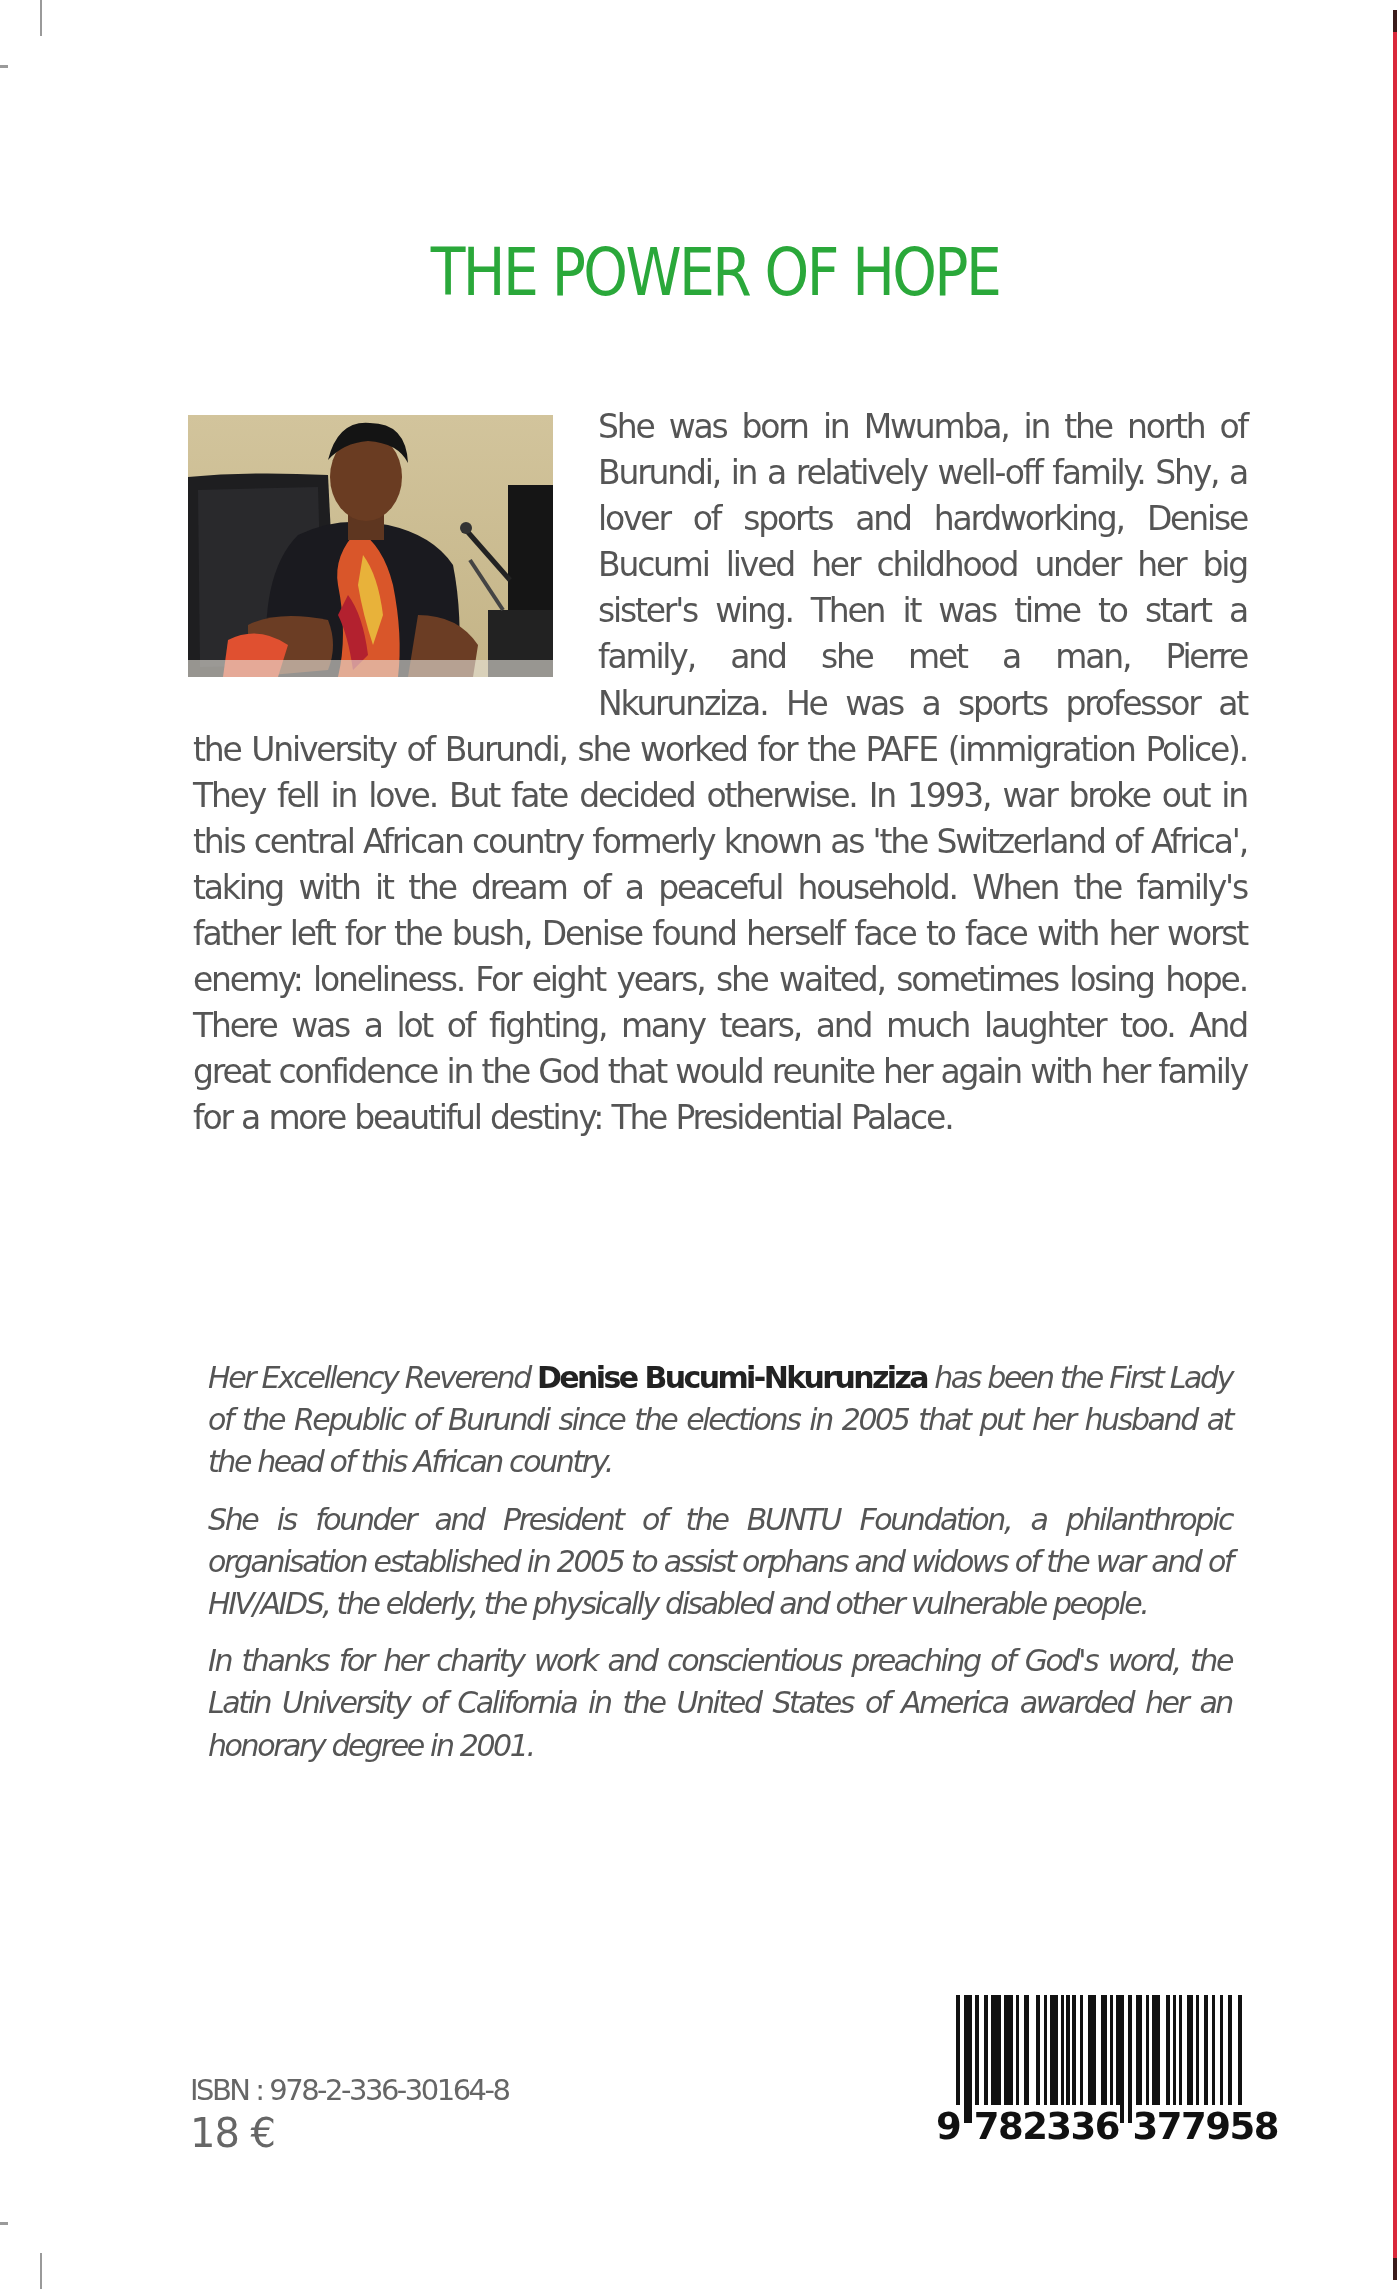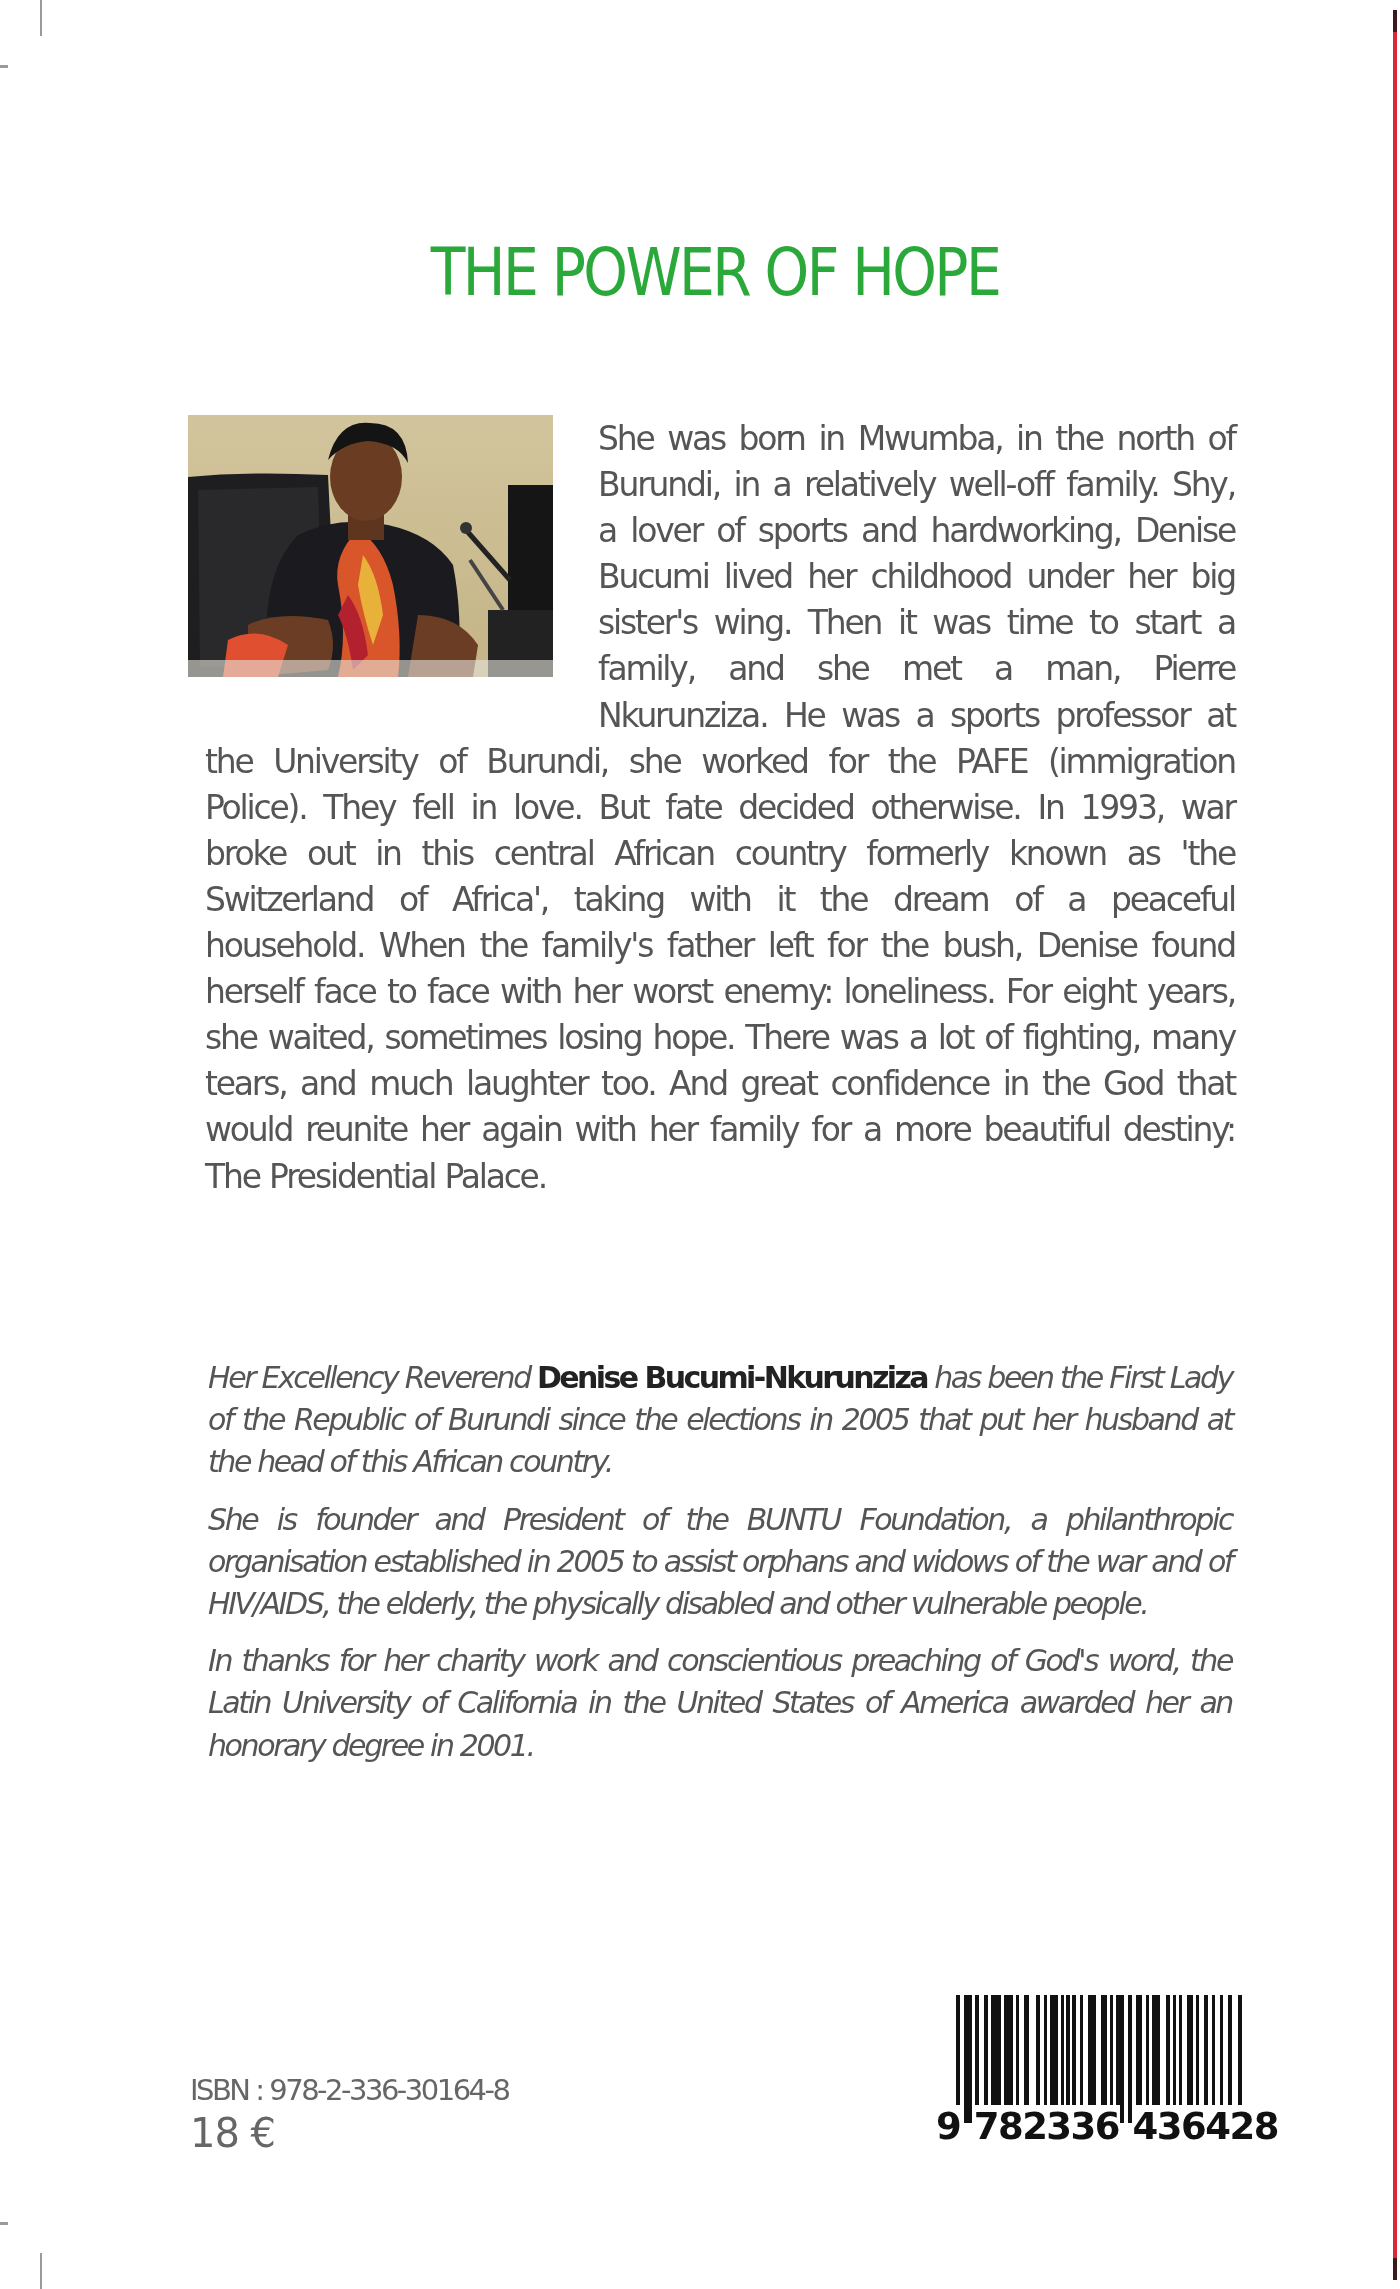--- a/index.html
+++ b/index.html
@@ -13,21 +13,21 @@
 
   .title { position:absolute; top:190px; left:0; width:1430px; text-align:center; color:#2aa83a;
            font-family:"DejaVu Sans", sans-serif; font-size:66px; font-weight:normal; letter-spacing:-3px;
            transform:scaleX(0.86); transform-origin:center; }
 
   .photo { position:absolute; left:188px; top:415px; width:365px; height:262px; overflow:hidden; background:#cdbf97; }
 
   .body-text { position:absolute; left:193px; top:404px; width:1054px; color:#555555;
                font-family:"DejaVu Sans", sans-serif; font-size:33px; line-height:46.1px; letter-spacing:-2.2px;
                text-align:justify; word-spacing:1px; }
-  .body-text p { margin:12px; }
+  .body-text p { margin:0; }
   .float-spacer { float:left; width:405px; height:322px; }
 
   .bio { position:absolute; left:193px; top:1342px; width:1054px; color:#555555;
          font-family:"DejaVu Sans", sans-serif; font-style:italic; font-size:30px; line-height:42.2px;
          letter-spacing:-2.4px; text-align:justify; }
   .bio p { margin:15px; }
   .bio .name { font-weight:bold; font-style:normal; color:#222; letter-spacing:-2.6px; }
 
   .isbn { position:absolute; left:190px; top:2065px; color:#666; font-size:29px; letter-spacing:-2.5px;
           font-family:"DejaVu Sans", sans-serif;margin-top:8px; }
@@ -133,13 +133,13 @@
     <rect x="241" y="0" width="3" height="128"></rect>
     <rect x="249" y="0" width="6" height="128"></rect>
     <rect x="258" y="0" width="3" height="150"></rect>
     <rect x="266" y="0" width="4" height="128"></rect>
     <rect x="274" y="0" width="3" height="128"></rect>
     <rect x="282" y="0" width="3" height="128"></rect>
     <rect x="290" y="0" width="4" height="128"></rect>
     <rect x="300" y="0" width="4" height="150"></rect>
   </g>
 </svg>
-<div class="barcode-digits"><span>9</span> <span>782336</span> <span>436428</span></div>
+<div class="barcode-digits"><span>9</span> <span>782336</span> <span>377958</span></div>
 
 </body></html>

